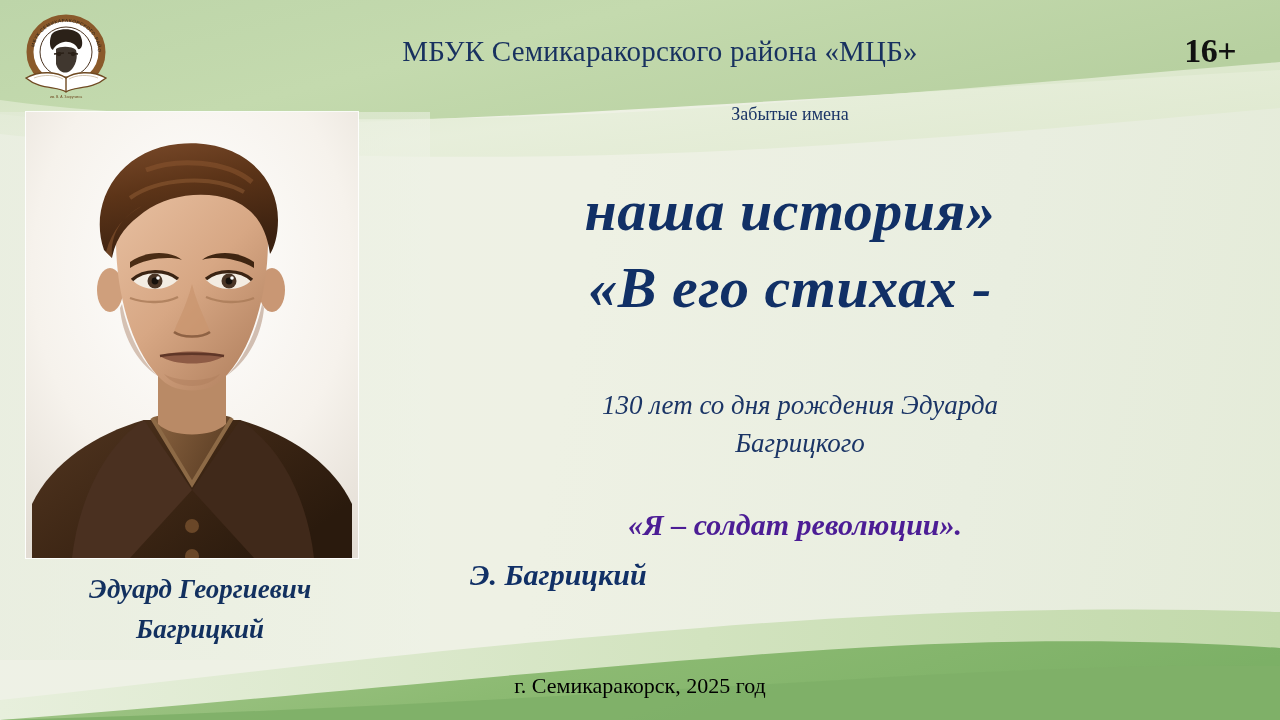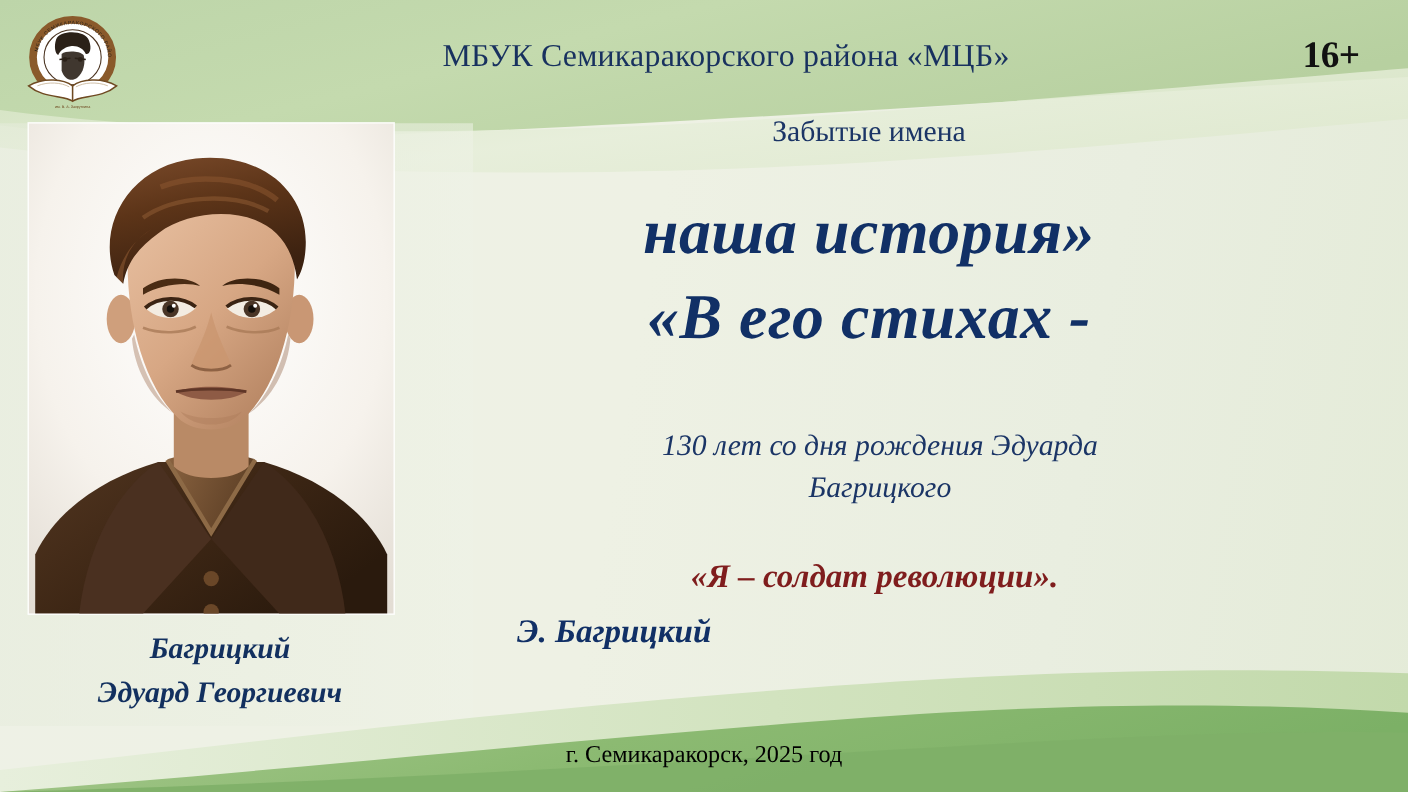--- a/index.html
+++ b/index.html
@@ -87,21 +87,21 @@
   }
   .portrait-caption .ln { display: block; }
 
   
   .kicker {
     position: absolute;
     left: 440px;
     top: 104px;
     width: 700px;
     text-align: center;
-    font-size: 27px;
+    font-size: 18px;
     color: #1b3566;
   }
   .main-title {
     position: absolute;
     left: 430px;
     top: 172px;
     width: 720px;
     text-align: center;
     font-size: 58px;
     font-weight: bold;
@@ -127,21 +127,21 @@
 
   .quote {
     position: absolute;
     left: 470px;
     top: 508px;
     width: 650px;
     text-align: center;
     font-size: 30px;
     font-weight: bold;
     font-style: italic;
-    color: #7f1d1d;
+    color: #4c1d95;
   }
   .quote-author {
     position: absolute;
     left: 470px;
     top: 558px;
     width: 642px;
     text-align: left;
     font-size: 30px;
     font-weight: bold;
     font-style: italic;
@@ -318,22 +318,22 @@
       <path d="M134,244 C150,241 182,241 198,244" fill="none" stroke="#5f3627" stroke-width="2.6"></path>
 
       <path d="M138,262 C152,270 180,270 194,262 C182,278 150,278 138,262 Z" fill="#ad7c5c" opacity="0.45"></path>
 
       <path d="M96,192 C102,222 116,250 132,264 C110,250 96,222 94,196 Z" fill="#9e6f50" opacity="0.4"></path>
       <path d="M236,192 C230,222 216,250 200,264 C222,250 236,222 238,196 Z" fill="#94664a" opacity="0.4"></path>
     </svg>
   </div>
 
   <div class="portrait-caption">
+    <span class="ln">Эдуард Георгиевич</span>
     <span class="ln">Багрицкий</span>
-    <span class="ln">Эдуард Георгиевич</span>
   </div>
 
   <div class="kicker">Забытые имена</div>
 
   <div class="main-title">
     <span class="ln">наша история»</span>
     <span class="ln">«В его стихах -</span>
   </div>
 
   <div class="subtitle">

